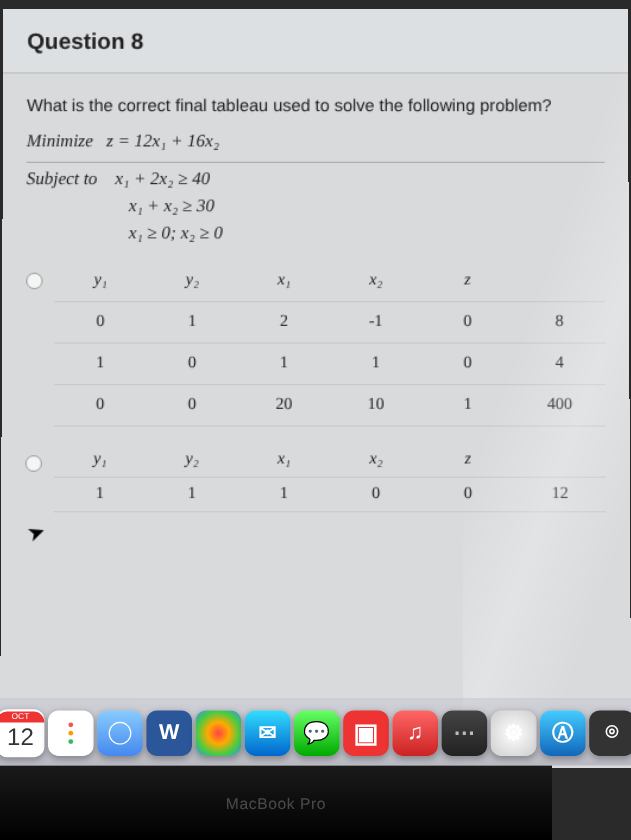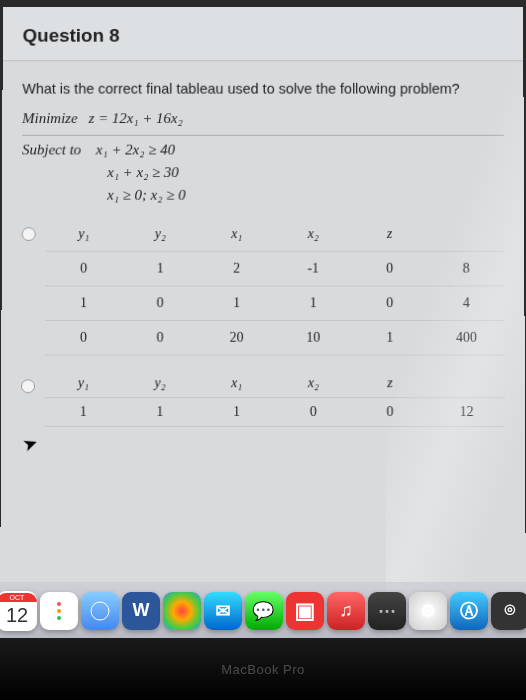--- a/index.html
+++ b/index.html
@@ -130,21 +130,21 @@
       justify-content: center;
       font-size: 18px;
       color: #fff;
       box-shadow: 0 2px 5px rgba(0,0,0,.3);
       flex: none;
       font-weight: bold;
     }
     .bottom-dark {
       position: absolute;
       bottom: 0; left: 0;
-      width: 526px; height: 62px;
+      width: 460px; height: 62px;
       background: linear-gradient(to bottom, #1a1a1a, #000);
       display:flex;
       align-items:center;
       justify-content:center;
       color: rgba(255,255,255,.25);
       font-size: 13px;
       letter-spacing: .5px;
     }
     .reflect {
       position: absolute;

